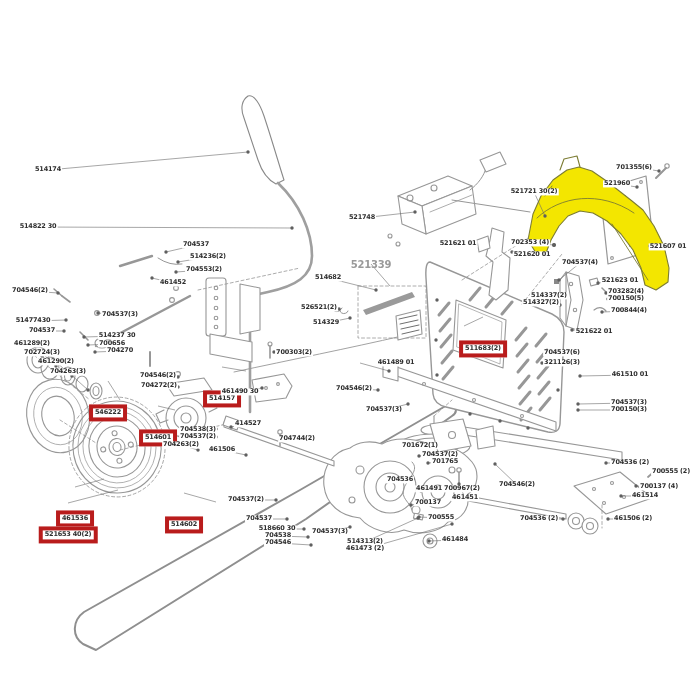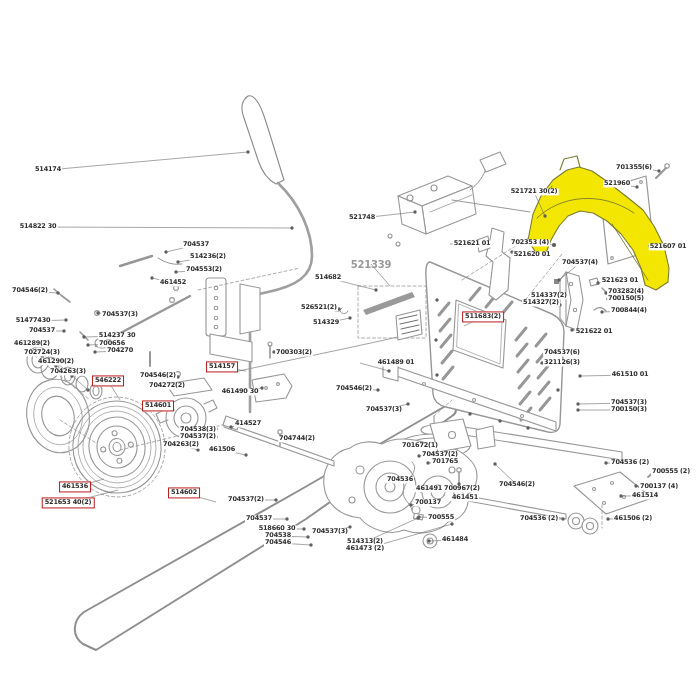--- a/index.html
+++ b/index.html
@@ -3,21 +3,21 @@
 <meta charset="utf-8">
 <style>
   html,body{margin:0;padding:0;background:#fff;}
   #stage{position:relative;width:700px;height:700px;background:#fff;overflow:hidden;
          font-family:"Liberation Sans",sans-serif;}
   #art{position:absolute;left:0;top:0;}
   #labels{position:absolute;left:0;top:0;width:700px;height:700px;pointer-events:none;}
   .lbl{position:absolute;transform:translate(-50%,-50%);
        font:700 6.5px/1.1 "DejaVu Sans","Liberation Sans",sans-serif;
        color:#2e2e2e;background:#fff;padding:0 1px;white-space:nowrap;letter-spacing:-0.2px;}
-  .lbl.boxed{border:1px solid #b91c1c;padding:1px 2px;}
+  .lbl.boxed{border:4px solid #b91c1c;padding:1px 2px;margin-top:32px;}
   .lbl.group{font:700 10px "DejaVu Sans","Liberation Sans",sans-serif;
              color:#9a9a9a;background:transparent;}
   .leader{stroke:#6b6b6b;stroke-width:0.6;}
   .dot{fill:#5f5f5f;stroke:none;}
   .dash{stroke-dasharray:3 2.5;stroke-width:0.8;fill:none;}
 </style>
 </head>
 <body>
 
 <div id="stage">
@@ -437,21 +437,21 @@
       <div class="lbl" style="left: 120px; top: 315px;">704537(3)</div>
       <div class="lbl" style="left: 117px; top: 336px;">514237 30</div>
       <div class="lbl" style="left: 112px; top: 344px;">700656</div>
       <div class="lbl" style="left: 120px; top: 351px;">704270</div>
       <div class="lbl" style="left: 32px; top: 344px;">461289(2)</div>
       <div class="lbl" style="left: 42px; top: 353px;">702724(3)</div>
       <div class="lbl" style="left: 56px; top: 362px;">461290(2)</div>
       <div class="lbl" style="left: 68px; top: 372px;">704263(3)</div>
       <div class="lbl boxed" style="left: 108px; top: 381px;">546222</div>
       <div class="lbl" style="left: 158px; top: 376px;">704546(2)</div>
-      <div class="lbl" style="left: 167px; top: 386px;">704272(2)</div>
+      <div class="lbl" style="left: 159px; top: 386px;">704272(2)</div>
       <div class="lbl boxed" style="left: 158px; top: 406px;">514601</div>
       <div class="lbl boxed" style="left: 222px; top: 367px;">514157</div>
       <div class="lbl" style="left: 240px; top: 392px;">461490 30</div>
       <div class="lbl" style="left: 198px; top: 430px;">704538(3)</div>
       <div class="lbl" style="left: 198px; top: 437px;">704537(2)</div>
       <div class="lbl" style="left: 181px; top: 445px;">704263(2)</div>
       <div class="lbl" style="left: 248px; top: 424px;">414527</div>
       <div class="lbl" style="left: 222px; top: 450px;">461506</div>
       <div class="lbl" style="left: 297px; top: 439px;">704744(2)</div>
       <div class="lbl boxed" style="left: 75px; top: 487px;">461536</div>
@@ -472,21 +472,21 @@
       <div class="lbl" style="left: 448px; top: 489px;">461491  700967(2)</div>
       <div class="lbl" style="left: 465px; top: 498px;">461451</div>
       <div class="lbl" style="left: 420px; top: 446px;">701672(1)</div>
       <div class="lbl" style="left: 440px; top: 455px;">704537(2)</div>
       <div class="lbl" style="left: 445px; top: 462px;">701765</div>
       <div class="lbl" style="left: 354px; top: 389px;">704546(2)</div>
       <div class="lbl" style="left: 360px; top: 363px; margin-left: 36px;">461489 01</div>
       <div class="lbl" style="left: 384px; top: 410px;">704537(3)</div>
       <div class="lbl boxed" style="left: 483px; top: 317px;">511683(2)</div>
       <div class="lbl" style="left: 362px; top: 218px;">521748</div>
-      <div class="lbl" style="left: 472px; top: 244px;">521621 01</div>
+      <div class="lbl" style="left: 458px; top: 244px;">521621 01</div>
       <div class="lbl group" style="left: 371px; top: 264px;">521339</div>
       <div class="lbl" style="left: 328px; top: 278px;">514682</div>
       <div class="lbl" style="left: 319px; top: 308px;">526521(2)</div>
       <div class="lbl" style="left: 326px; top: 323px;">514329</div>
       <div class="lbl" style="left: 294px; top: 353px;">700303(2)</div>
       <div class="lbl" style="left: 534px; top: 192px;">521721 30(2)</div>
       <div class="lbl" style="left: 634px; top: 168px;">701355(6)</div>
       <div class="lbl" style="left: 617px; top: 184px;">521960</div>
       <div class="lbl" style="left: 668px; top: 247px;">521607 01</div>
       <div class="lbl" style="left: 530px; top: 243px;">702353 (4)</div>

